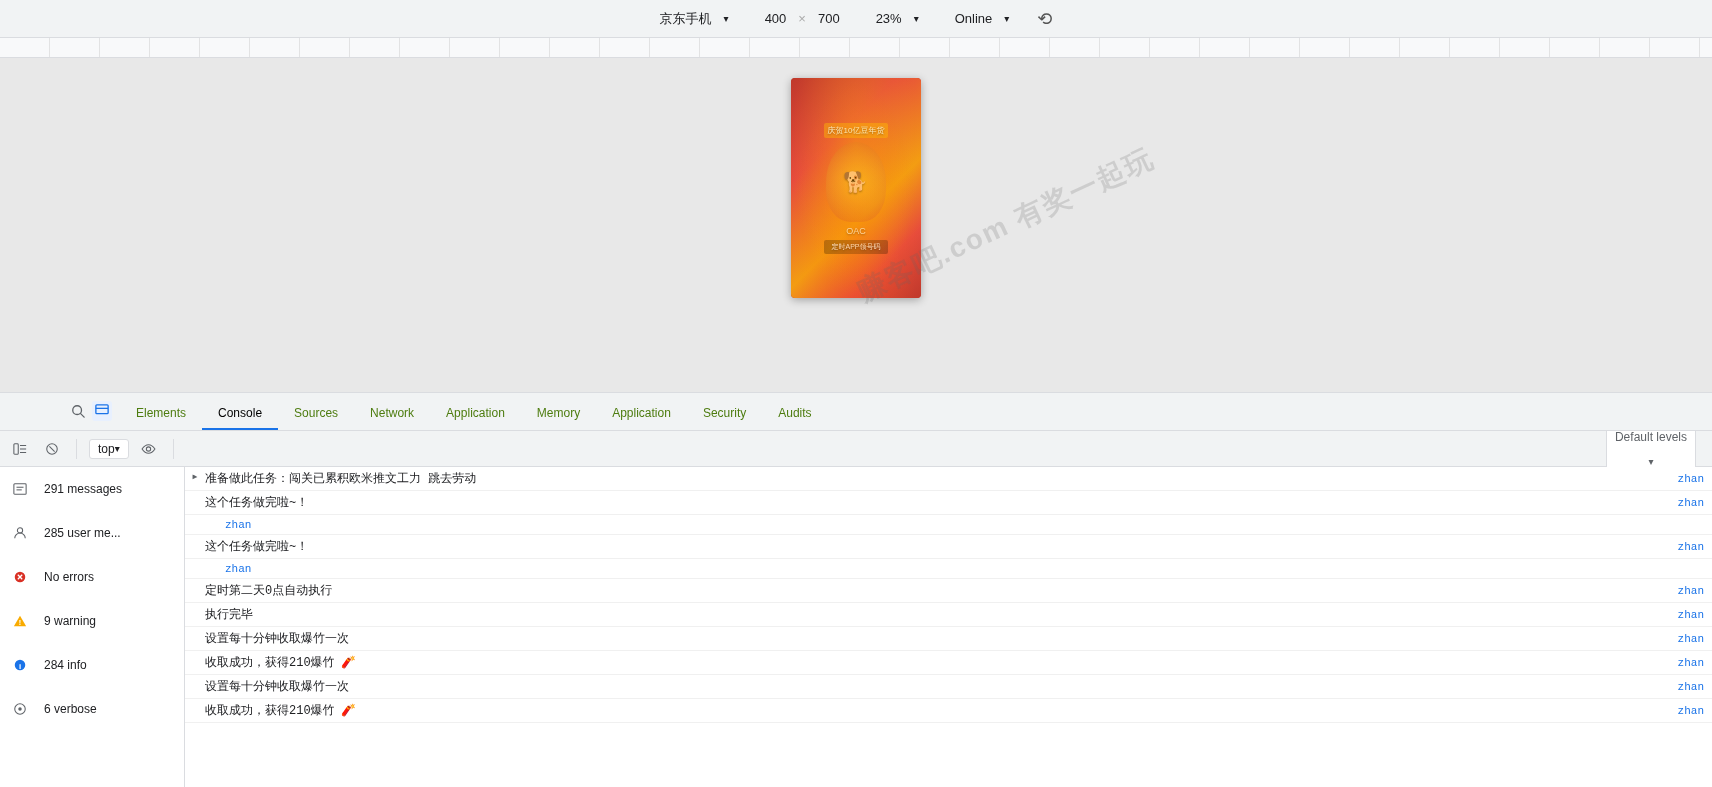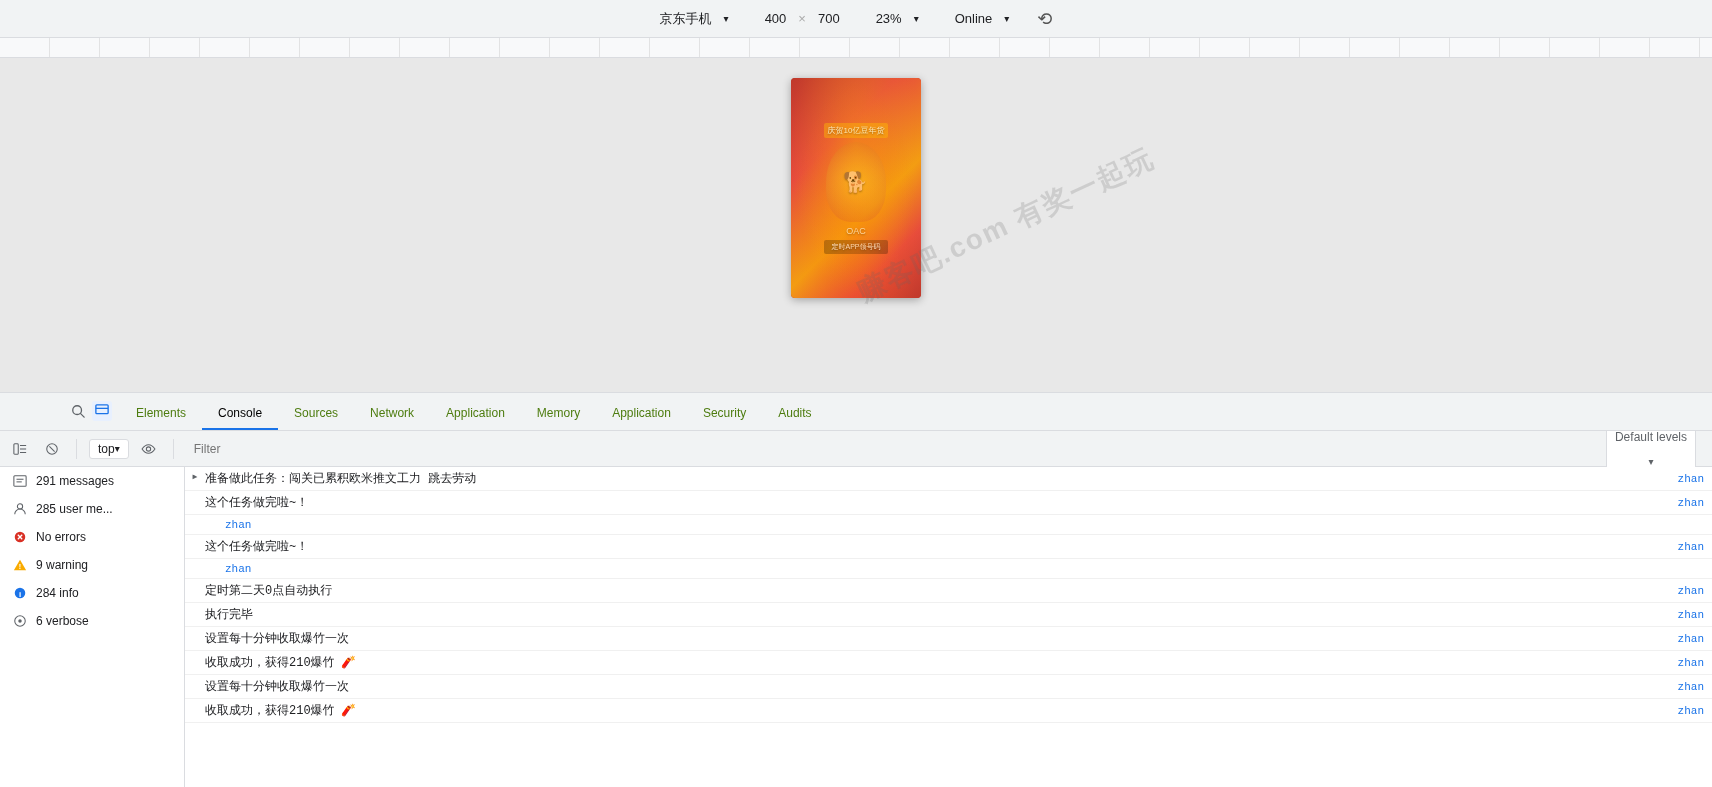--- a/index.html
+++ b/index.html
@@ -196,22 +196,22 @@
     .console-sidebar {
       width: 185px;
       border-right: 1px solid #dadce0;
       overflow-y: auto;
       flex-shrink: 0;
       background: #fff;
     }
     .sidebar-item {
       display: flex;
       align-items: center;
-      gap: 8px;
-      padding: 6px 12px;
+      gap: 16px;
+      padding: 14px 12px;
       font-size: 12px;
       color: #202124;
       cursor: pointer;
       user-select: none;
     }
     .sidebar-icon {
       width: 16px; height: 16px;
       display: flex; align-items: center; justify-content: center;
       font-size: 12px;
       flex-shrink: 0;
@@ -384,21 +384,20 @@
     </div>
 
     <button class="eye-btn" title="Create live expression">
       <svg width="15" height="10" viewBox="0 0 20 14">
           <path d="M10 1C5 1 1 7 1 7s4 6 9 6 9-6 9-6-4-6-9-6z" fill="none" stroke="#5f6368" stroke-width="1.5"></path>
           <circle cx="10" cy="7" r="3" fill="none" stroke="#5f6368" stroke-width="1.5"></circle>
         </svg>
     </button>
     <div class="toolbar-divider"></div>
 
-    <input class="filter-input" type="text" placeholder="Filter" style="">
 
     <div class="default-levels">
       <span>Default levels</span>
       <span style="font-size:10px;">▾</span>
     </div>
   </div>
 
   <div class="console-area">
 
     <div class="console-sidebar">

